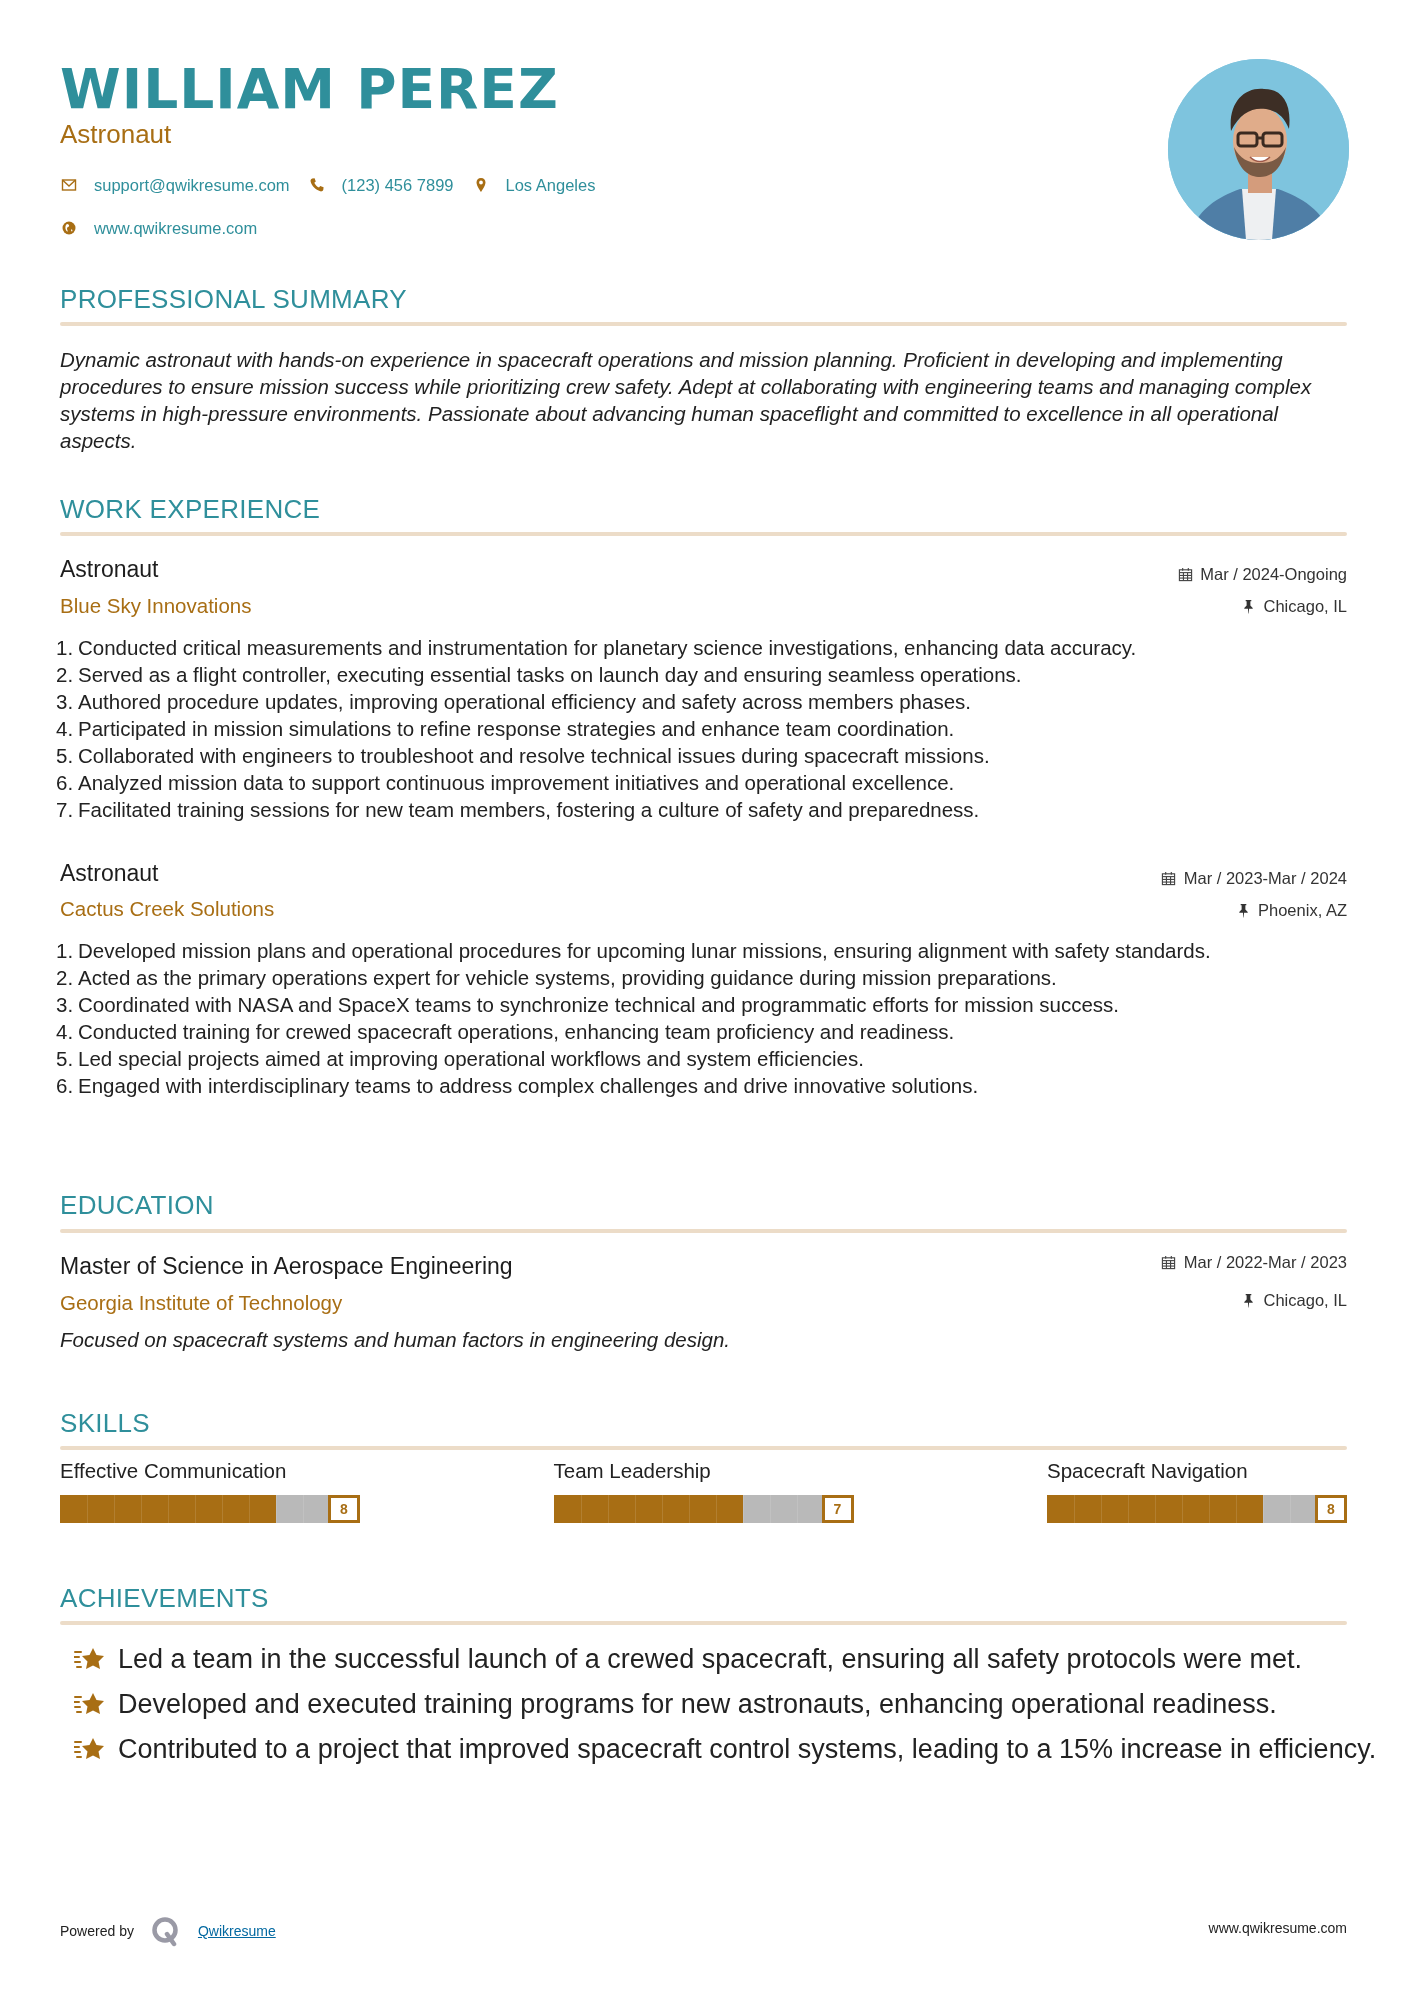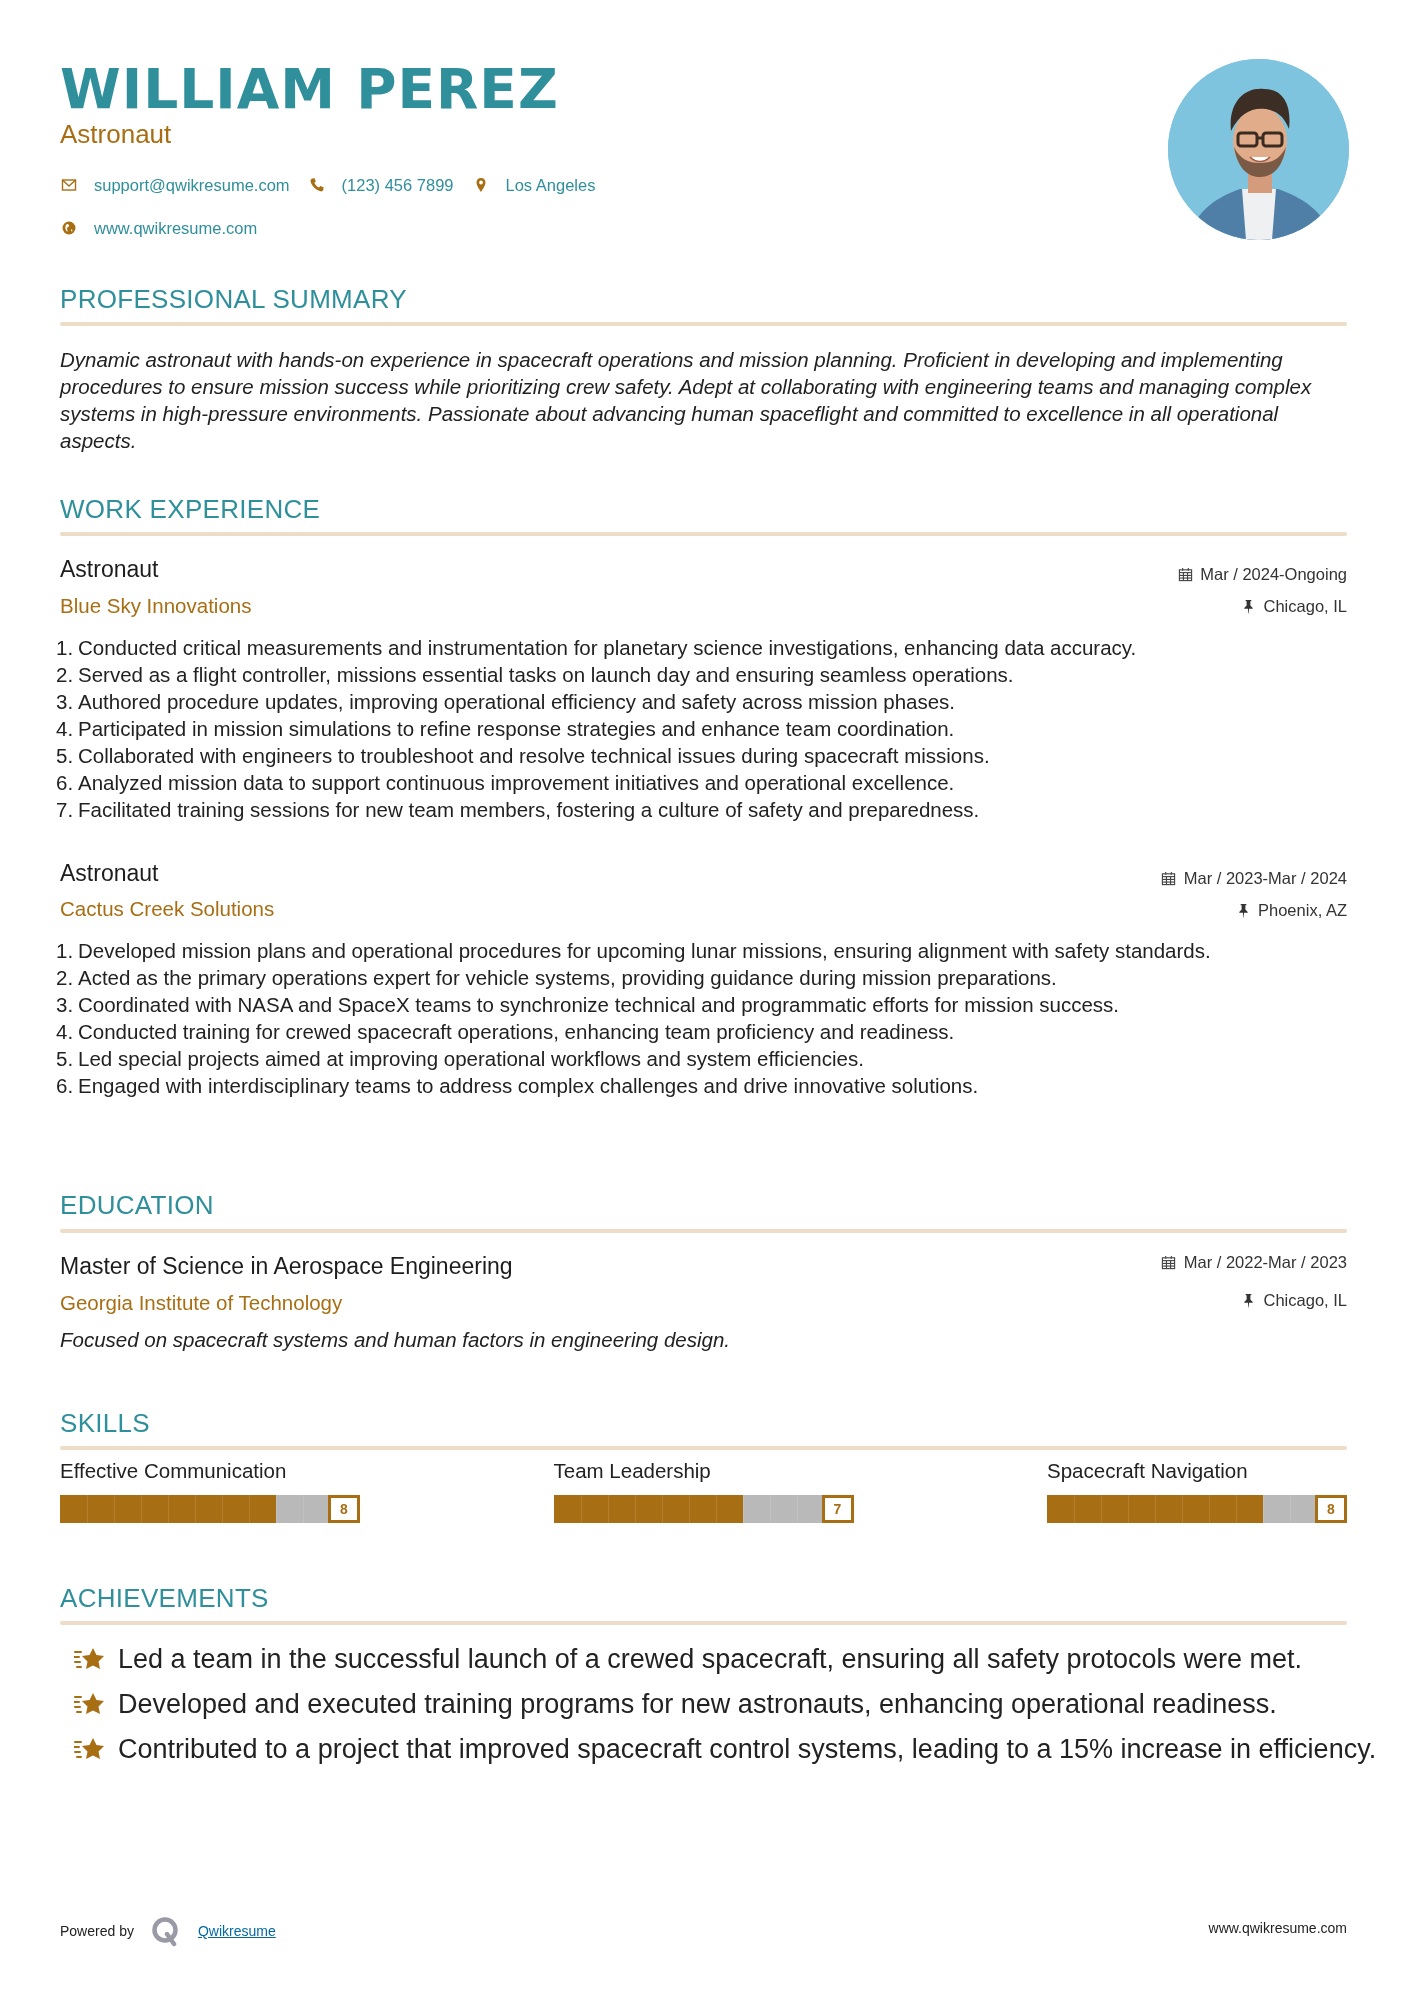--- a/index.html
+++ b/index.html
@@ -151,25 +151,25 @@
   </span>
   <span>Chicago, IL</span>
 </div>
 <ol class="abs olist" style="top:634px;">
   <li>
       <span class="num">1.</span>
       <span class="txt">Conducted critical measurements and instrumentation for planetary science investigations, enhancing data accuracy.</span>
     </li>
   <li>
       <span class="num">2.</span>
-      <span class="txt">Served as a flight controller, missions essential tasks on launch day and ensuring seamless operations.</span>
+      <span class="txt">Served as a flight controller, executing essential tasks on launch day and ensuring seamless operations.</span>
     </li>
   <li>
       <span class="num">3.</span>
-      <span class="txt">Authored procedure updates, improving operational efficiency and safety across mission phases.</span>
+      <span class="txt">Authored procedure updates, improving operational efficiency and safety across members phases.</span>
     </li>
   <li>
       <span class="num">4.</span>
       <span class="txt">Participated in mission simulations to refine response strategies and enhance team coordination.</span>
     </li>
   <li>
       <span class="num">5.</span>
       <span class="txt">Collaborated with engineers to troubleshoot and resolve technical issues during spacecraft missions.</span>
     </li>
   <li>

